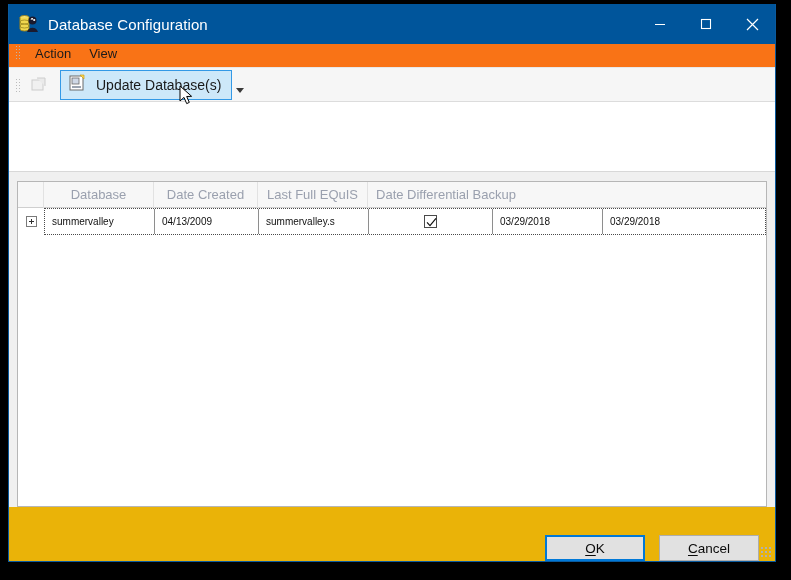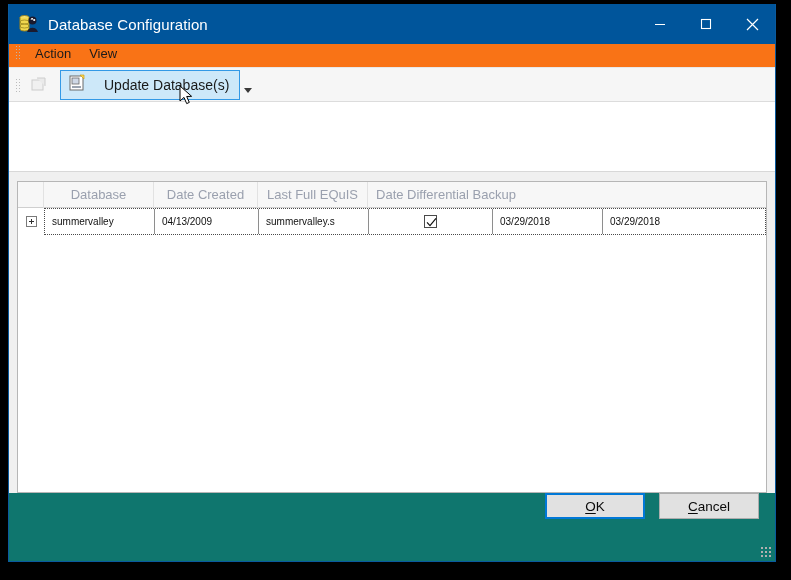--- a/index.html
+++ b/index.html
@@ -99,21 +99,21 @@
     height: 30px;
     margin-left: 8px;
     background: #cde8f9;
     border: 1px solid #3399e6;
     padding: 0 10px 0 6px;
     flex: 0 0 auto;
   }
   #update-db-label {
     font-size: 14px;
     color: #1a1a1a;
-    margin-left: 17px;
+    margin-left: 9px;
     white-space: nowrap;
   }
   #update-db-split {
     width: 16px; height: 30px;
     display: flex; align-items: flex-end; justify-content: center;
     padding-bottom: 7px;
     flex: 0 0 auto;
   }
 
   
@@ -204,24 +204,24 @@
   .checkbox {
     width: 13px; height: 13px;
     border: 1px solid #4a4a4a;
     background: #ffffff;
     position: relative;
   }
   .checkbox svg { position: absolute; left: 1px; top: 1px; }
 
   
   #footer {
-    height: 68px;
-    background: #0f766e;
-    display: flex;
-    align-items: flex-start;
+    height: 54px;
+    background: #eab308;
+    display: flex;
+    align-items: flex-end;
     justify-content: flex-end;
     padding-right: 16px;
     flex: 0 0 auto;
     position: relative;
   }
   .dlgbtn {
     width: 100px; height: 26px;
     background: #e1e1e1;
     border: 1px solid #adadad;
     font-size: 13.5px;

